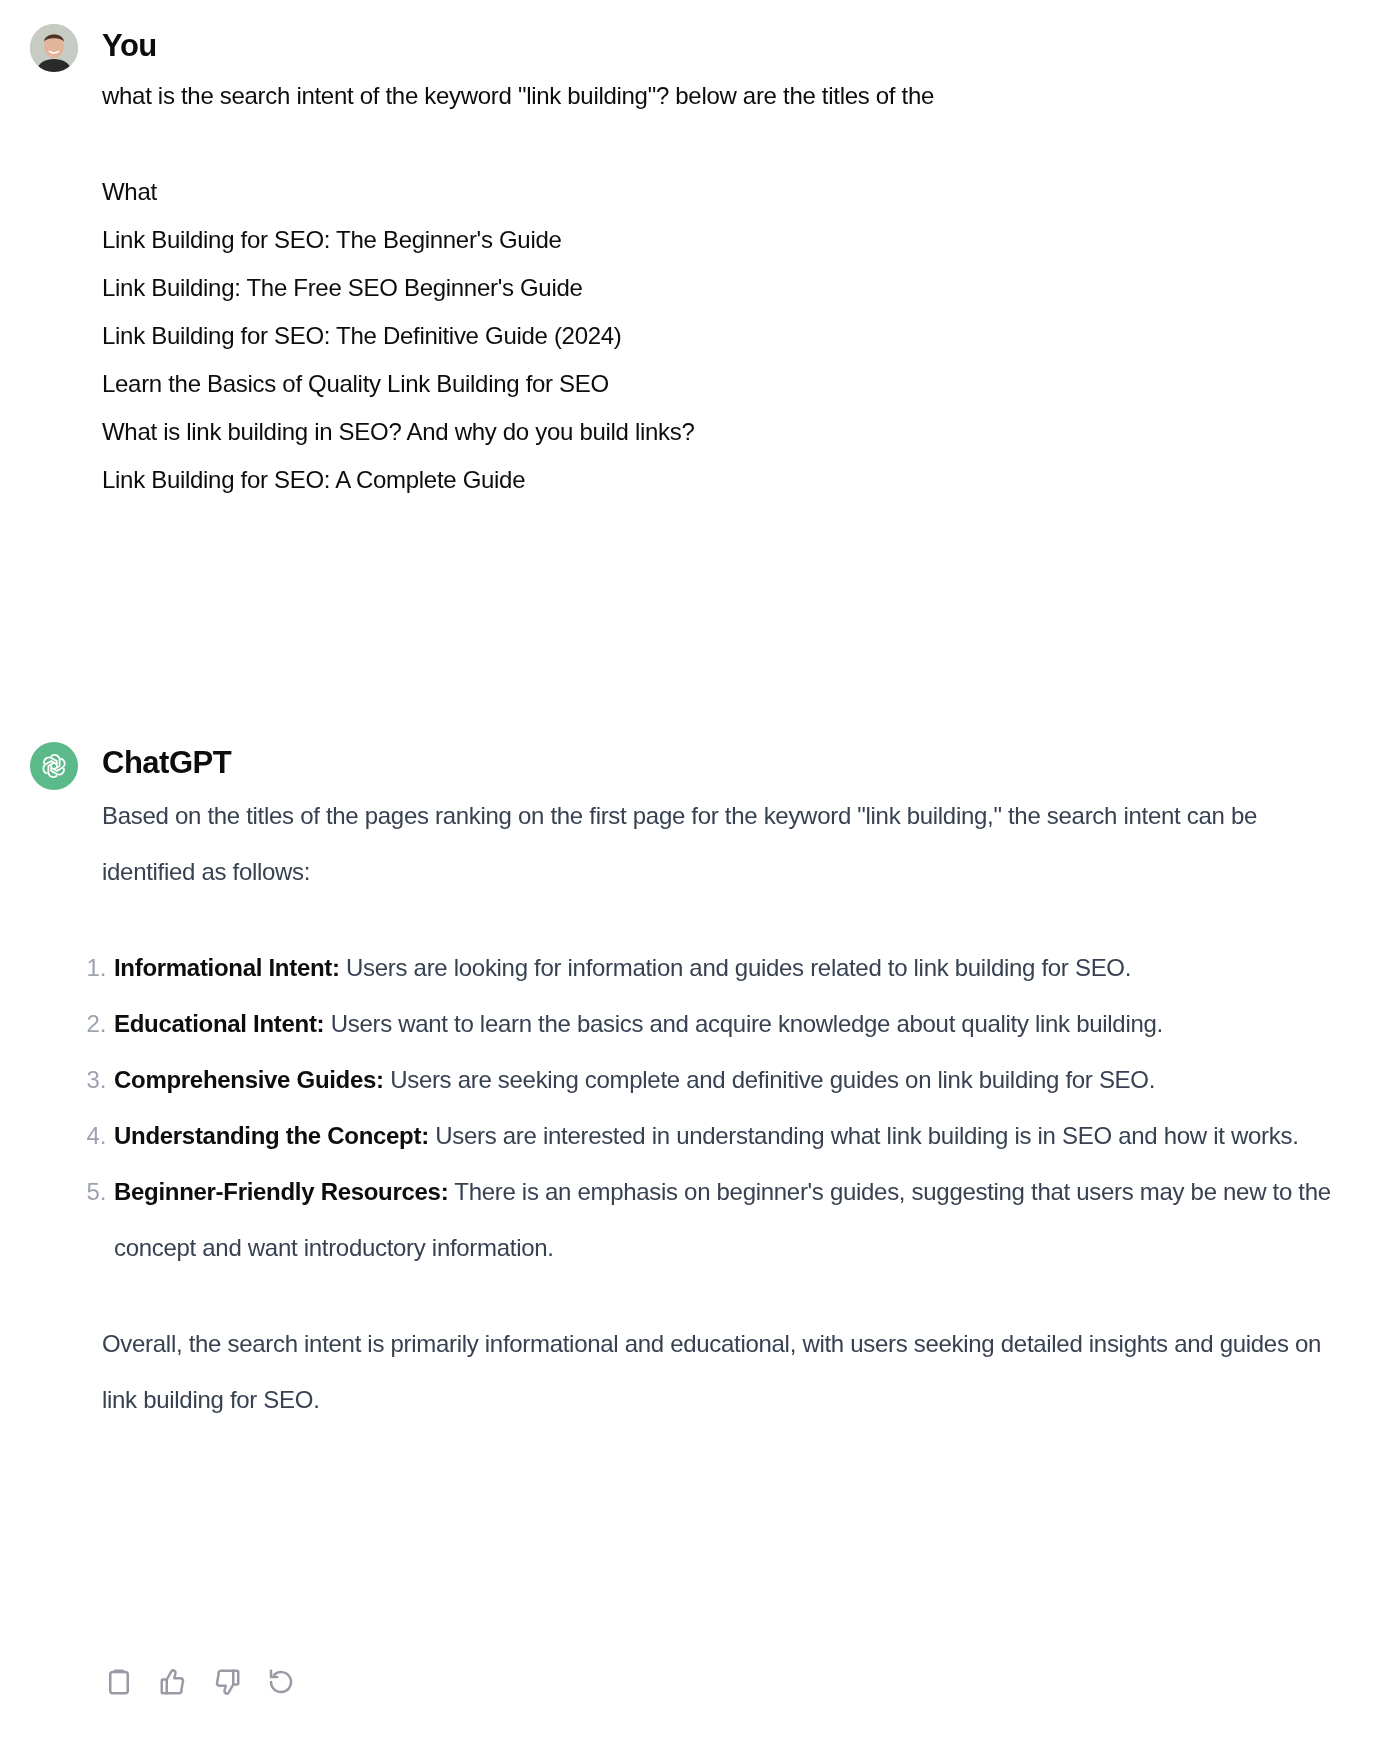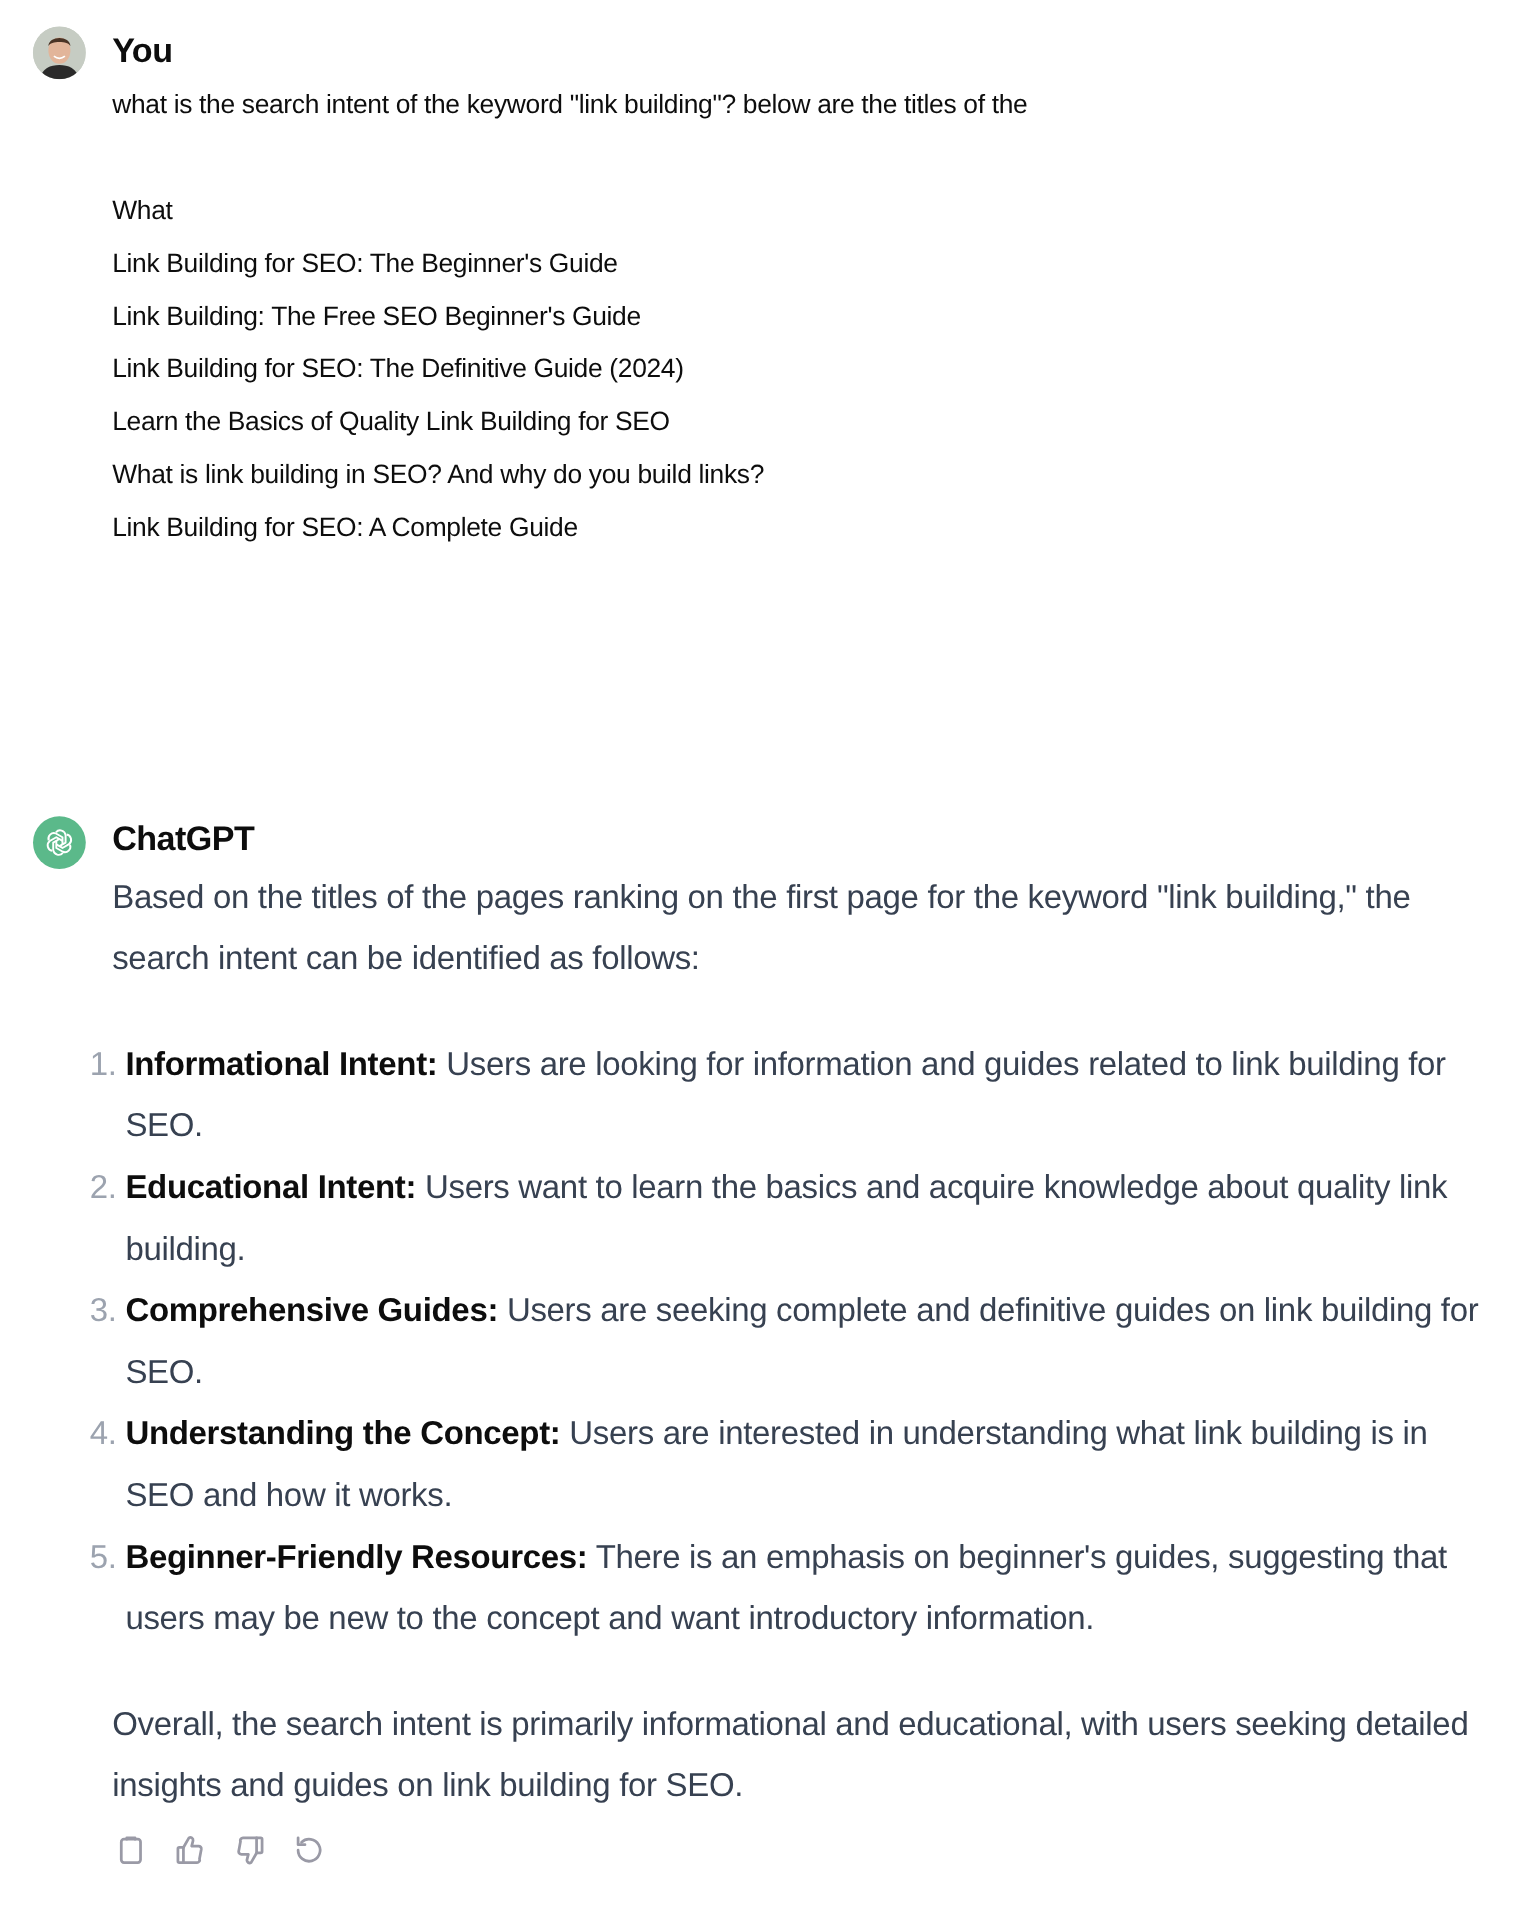--- a/index.html
+++ b/index.html
@@ -8,21 +8,21 @@
   .turn { position:absolute; left:0; width:1378px; }
   .avatar { position:absolute; left:30px; width:48px; height:48px; border-radius:50%; overflow:hidden; }
   .avatar.user { top:24px; background:#c9cfc6; }
   .avatar.bot { top:742px; background:#19c37d; background:#5bb98a; display:flex; align-items:center; justify-content:center; }
   .role { position:absolute; left:102px; font-weight:bold; font-size:31px; color:#0d0d0d; letter-spacing:-0.5px; }
   .role.user { top:28px; }
   .role.bot { top:745px; }
   .user-msg { position:absolute; left:102px; top:72px; width:1180px; font-size:24px; line-height:48px; color:#0d0d0d; letter-spacing:-0.3px; }
   .user-msg p { margin:0; }
   .user-msg .gap { height:48px; }
-  .bot-msg { position:absolute; left:102px; top:788px; width:1240px; font-size:30px; line-height:56px; color:#374151; letter-spacing:-0.3px; }
+  .bot-msg { position:absolute; left:102px; top:788px; width:1240px; font-size:24px; line-height:56px; color:#374151; letter-spacing:-0.3px; }
   .bot-msg p { margin:0; }
   .bot-list { list-style:none; margin:40px 0 0 0; padding:0; position:relative; left:-40px; }
   .bot-list li { position:relative; padding-left:52px; width:1240px; }
   .bot-list .num { position:absolute; left:0; top:0; color:#9ca3af; width:44px; text-align:right; }
   .bot-list strong { color:#0d0d0d; font-weight:bold; }
   .summary { margin-top:40px !important; }
   .actions { position:absolute; left:104px; top:1666px; display:flex; gap:24px; }
   .actions .btn { width:30px; height:32px; display:flex; align-items:center; justify-content:center; cursor:pointer; }
   .actions svg { width:30px; height:30px; }
 </style>

